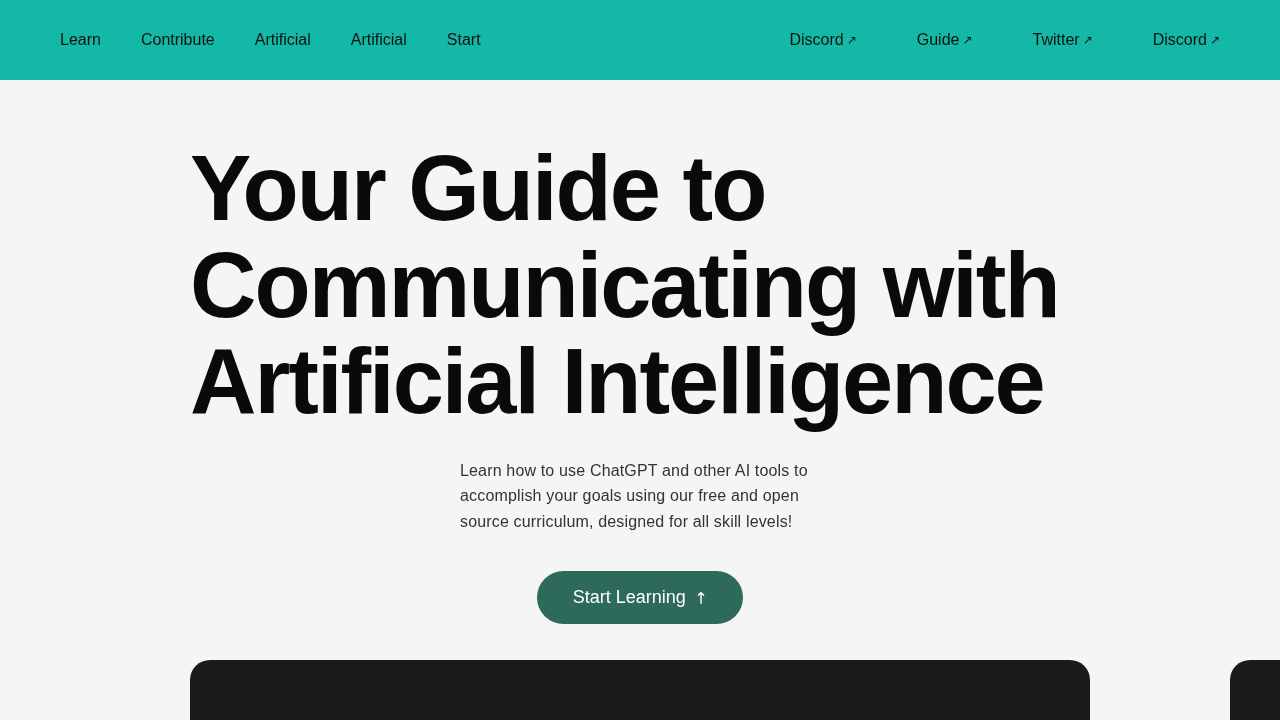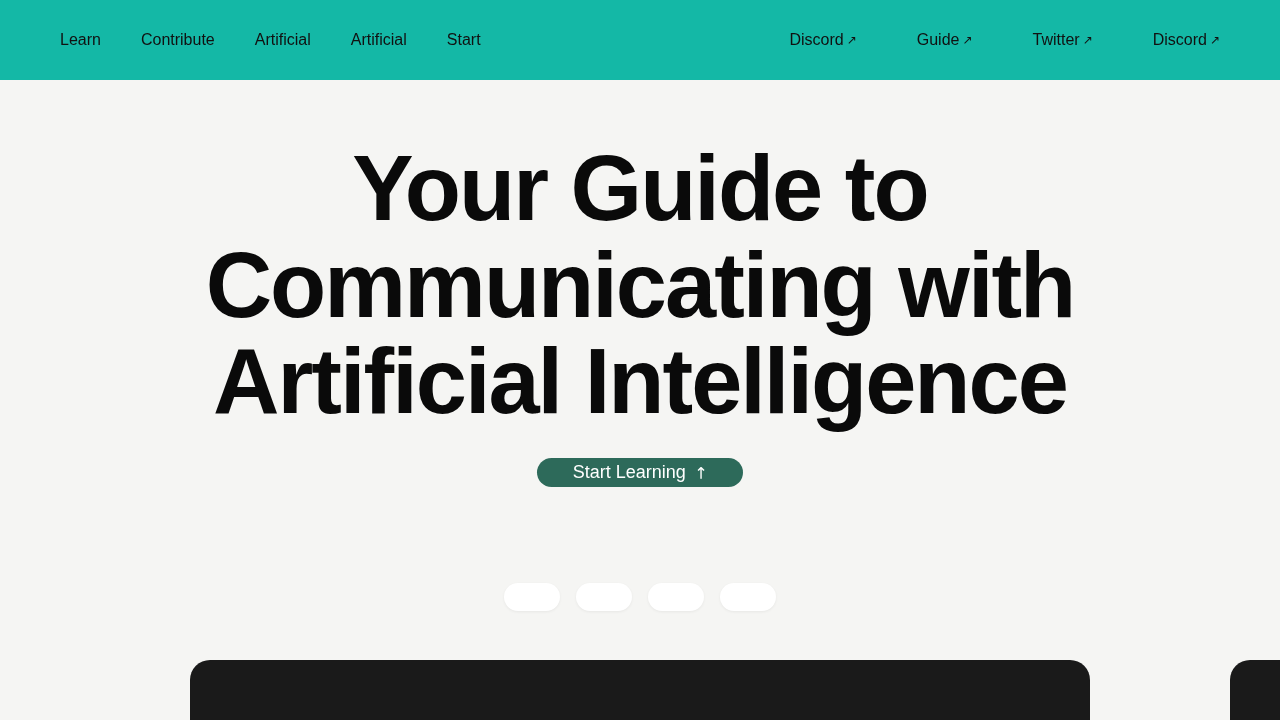--- a/index.html
+++ b/index.html
@@ -66,21 +66,21 @@
       transform: rotate(0deg);
     }
 
     
     .hero {
       display: flex;
       flex-direction: column;
       align-items: center;
       justify-content: center;
       padding: 60px 20px 40px;
-      text-align: center;
+      text-align: left;
     }
 
     .hero-title {
       font-size: 92px;
       font-weight: 800;
       line-height: 1.05;
       letter-spacing: -2px;
       max-width: 900px;
       margin-bottom: 28px;
       color: #0a0a0a;
@@ -95,21 +95,21 @@
       margin-bottom: 36px;
       letter-spacing: 0.01em;
     }
 
     .start-btn {
       display: inline-flex;
       align-items: center;
       gap: 8px;
       background-color: #2d6a5a;
       color: #fff;
-      padding: 4px 36px;
+      padding: 16px 36px;
       border-radius: 50px;
       font-size: 18px;
       font-weight: 500;
       cursor: pointer;
       border: none;
       text-decoration: none;
     }
 
     .start-btn .btn-arrow {
       font-size: 16px;
@@ -189,20 +189,21 @@
     </a>
     <a class="nav-link-external">
       <span>Discord</span>
         <span class="ext-arrow">↗</span>
     </a>
   </div>
 </nav>
 
 <div class="hero">
   <h1 class="hero-title">Your Guide to Communicating with Artificial Intelligence</h1>
+  <p class="hero-subtitle">Learn how to use ChatGPT and other AI tools to accomplish your goals using our free and open source curriculum, designed for all skill levels!</p>
   <a class="start-btn">
     <span>Start Learning</span>
     <span class="btn-arrow">↗</span>
   </a>
 </div>
 
 <div class="pills-row">
   <button class="pill">
     
     

